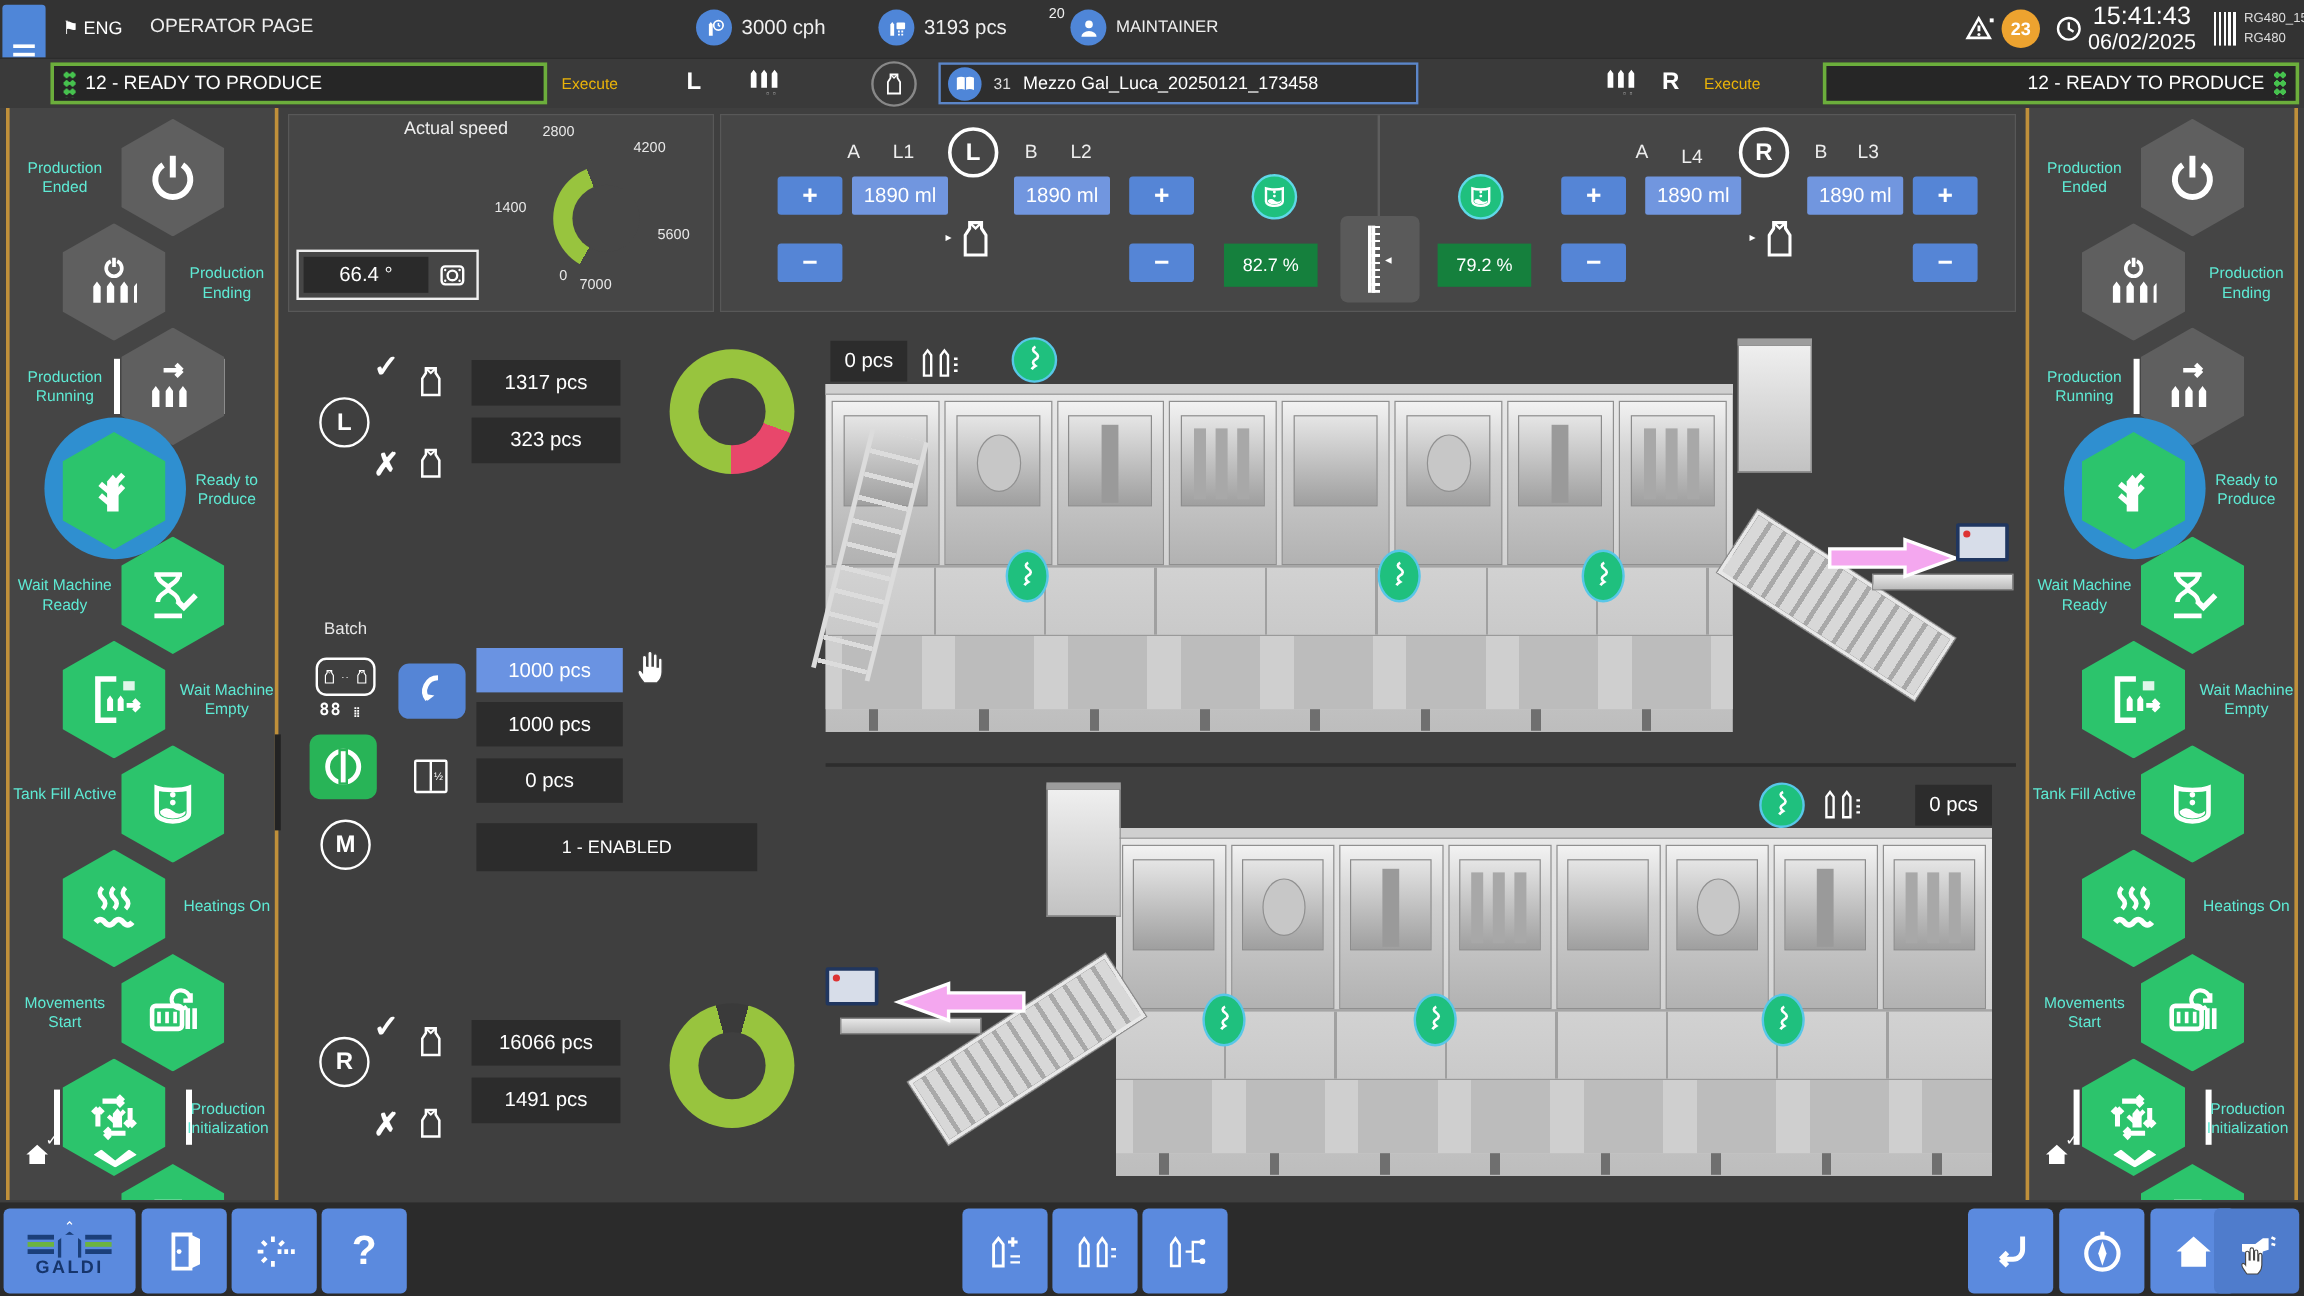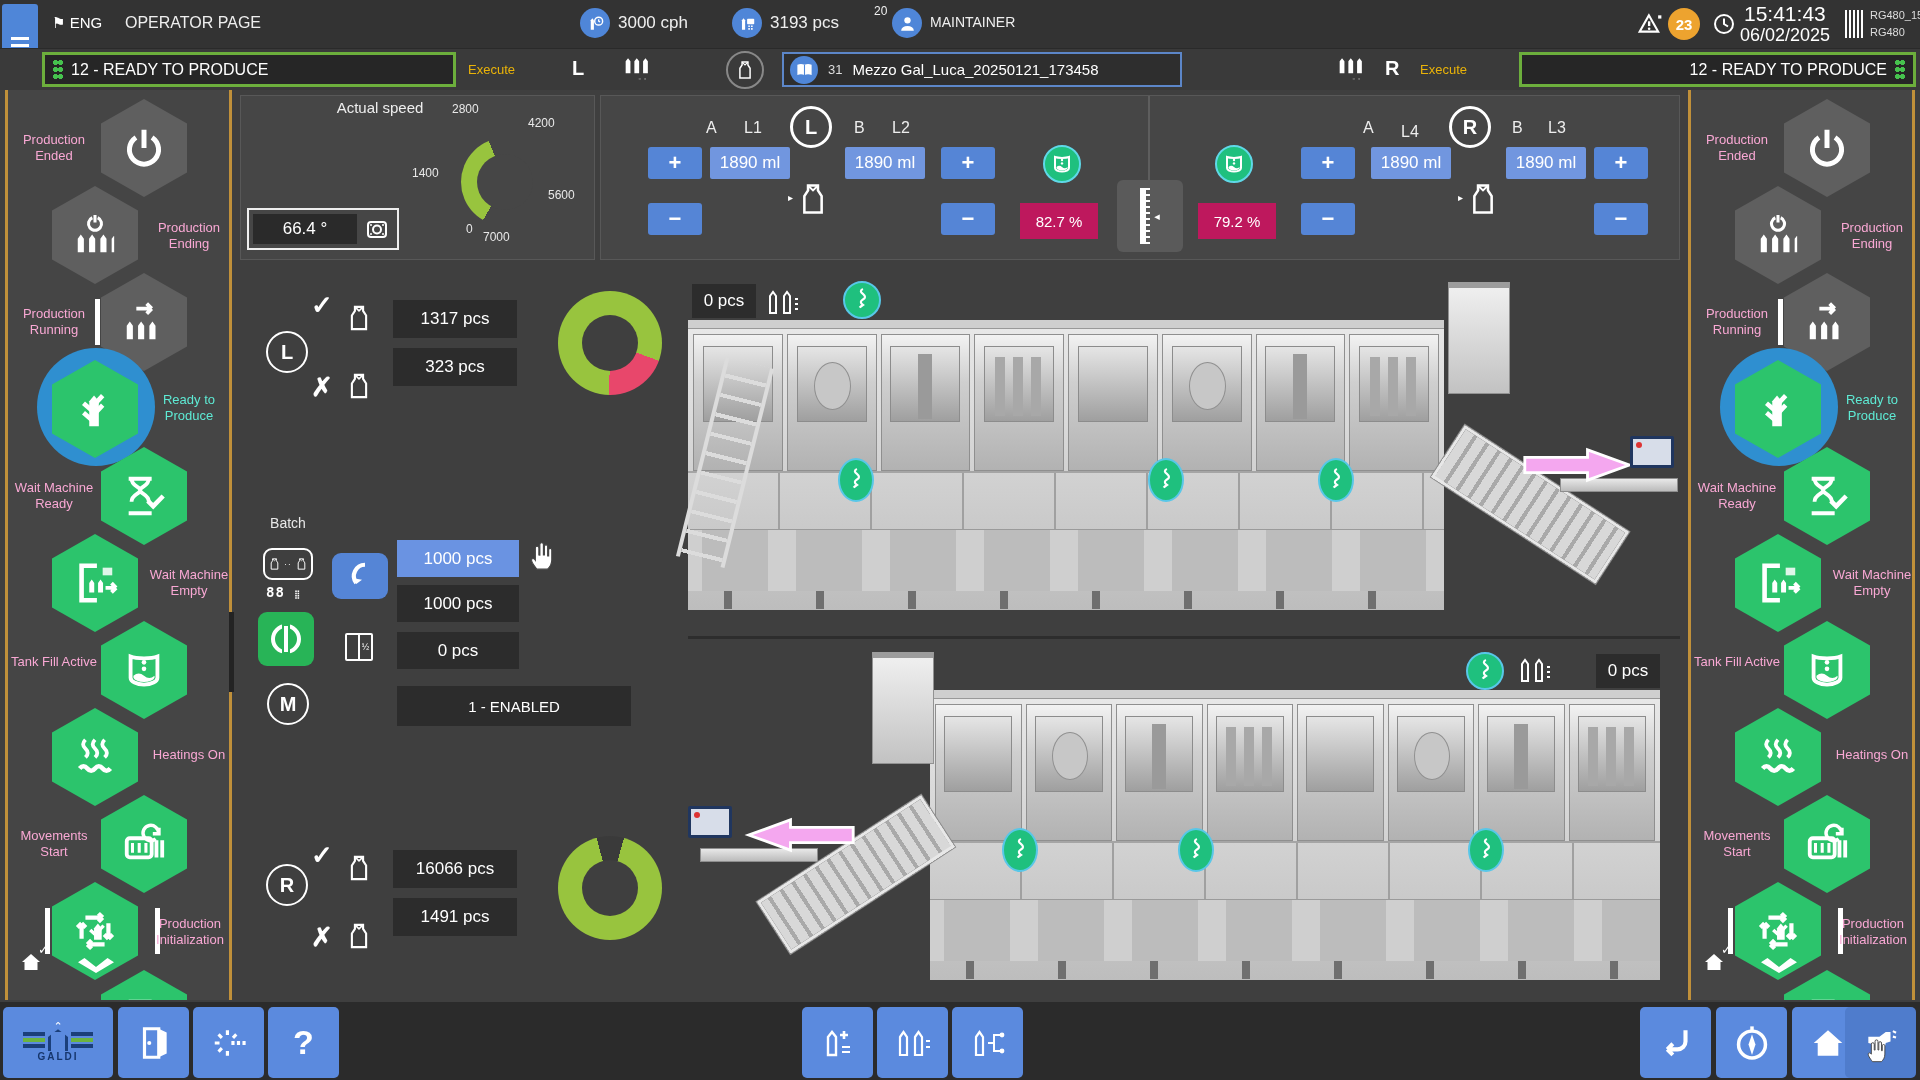--- a/index.html
+++ b/index.html
@@ -26,39 +26,39 @@
   .b3{display:flex;flex-direction:column;align-items:center}
   .b3 svg{width:44px;height:22px}
   .b3 em{font-style:normal;font-size:7px;color:#aaa;letter-spacing:3px}
   #jugcircle{position:absolute;left:726px;top:2px;width:38px;height:38px;border-radius:50%;border:2px solid #888;display:flex;align-items:center;justify-content:center}
   #recipebox{position:absolute;left:782px;top:3px;width:400px;height:35px;background:#2e2e2e;border:2px solid #5c86c8;display:flex;align-items:center;gap:10px;padding:0 6px;cursor:pointer}
   
   .spanel{position:absolute;top:90px;width:227px;height:910px;background:#454545;border-left:3px solid #c0903a;border-right:3px solid #c0903a;overflow:hidden}
   .hx{position:absolute;width:86px;height:98px;clip-path:polygon(50% 0,100% 25%,100% 75%,50% 100%,0 75%,0 25%);display:flex;align-items:center;justify-content:center}
   .hx.gray{background:#5f5f5f}.hx.green{background:#2cc46c}
   .hic{width:46px;height:46px}
-  .slabel{position:absolute;color:#f9a8d4;font-size:13px;line-height:1.25;text-align:center}
+  .slabel{position:absolute;color:#5eead4;font-size:13px;line-height:1.25;text-align:center}
   .slabel.w{color:#5eead4}
   .bluecirc{position:absolute;left:29px;top:258px;width:118px;height:118px;border-radius:50%;background:#2f8fd0}
   .vbar{position:absolute;width:5px;height:46px;background:#fff}
   .chev{position:absolute;width:36px;height:15px;clip-path:polygon(50% 0,100% 72%,82% 100%,50% 40%,18% 100%,0 72%);background:#fff}
   .chev.dn{transform:rotate(180deg)}
   .homei{position:absolute;width:26px;height:24px}
   
   .panel{position:absolute;background:#464646;border:1px solid #585858}
   #speedpanel{left:240px;top:95px;width:355px;height:165px}
   #fillpanel{left:600px;top:95px;width:1080px;height:165px}
   #gaugering{position:absolute;left:461px;top:138px;width:88px;height:88px;border-radius:50%}
   #gaugehole{position:absolute;left:477px;top:154px;width:56px;height:56px;border-radius:50%;background:#464646}
   .gtick{position:absolute;font-size:12px;color:#e8e8e8}
   #tempbox{position:absolute;left:247px;top:208px;width:152px;height:42px;border:2px solid #eee;display:flex;align-items:center;gap:8px;padding:4px}
   #tempval{width:104px;height:30px;background:#2a2a2a;display:flex;align-items:center;justify-content:center;font-size:17px}
   .bbtn{position:absolute;width:54px;height:32px;background:#5585d6;border-radius:3px;display:flex;align-items:center;justify-content:center;font-size:22px;font-weight:bold;cursor:pointer}
   .vol{position:absolute;width:80px;height:32px;background:#7196df;border-radius:2px;display:flex;align-items:center;justify-content:center;font-size:17px;cursor:pointer}
-  .lvl{position:absolute;width:78px;height:36px;background:#be185d;display:flex;align-items:center;justify-content:center;font-size:15px}
+  .lvl{position:absolute;width:78px;height:36px;background:#15803d;display:flex;align-items:center;justify-content:center;font-size:15px}
   .ringc{position:absolute;width:42px;height:42px;border:3px solid #fff;border-radius:50%;display:flex;align-items:center;justify-content:center;font-size:20px;font-weight:bold;background:transparent}
   .flabel{position:absolute;font-size:16px;color:#eee}
   .tankc{position:absolute;width:38px;height:38px;border-radius:50%;background:#1fc07e;border:2px solid #5fd8e8;display:flex;align-items:center;justify-content:center}
   .tankc svg{width:24px;height:24px}
   .cartb{position:absolute;width:34px;height:54px}
   .mkr{position:absolute;font-size:10px;color:#fff}
   #rulerblk{position:absolute;left:1117px;top:180px;width:66px;height:72px;background:#5a5a5a;border-radius:6px;display:flex;align-items:center;justify-content:center;gap:4px}
   #rulerbar{width:10px;height:56px;background:repeating-linear-gradient(180deg,#fff 0 2px,transparent 2px 6px),linear-gradient(#fff,#fff);background-size:7px 100%,3px 100%;background-repeat:repeat-y,repeat-y;background-position:0 0,0 0;border-left:3px solid #fff}
   #centerline{position:absolute;left:1148px;top:96px;width:2px;height:84px;background:#5e5e5e}
   
@@ -101,21 +101,21 @@
   
   #botbar{position:absolute;left:0;top:1002px;width:1920px;height:78px;background:#2b2b2b}
   .bbar{position:absolute;top:5px;width:71px;height:71px;background:#5b8ade;border-radius:5px;display:flex;align-items:center;justify-content:center;cursor:pointer}
   .bbar svg{width:38px;height:38px}
   #galdibtn{position:absolute;left:3px;top:5px;width:110px;height:71px;background:#5b8ade;border-radius:5px;display:flex;flex-direction:column;align-items:center;justify-content:center;cursor:pointer}
   .glogo{display:flex;align-items:center;gap:3px}
   .glstripes{display:flex;flex-direction:column;gap:2px}
   .glstripes i{display:block;width:22px;height:4px;background:#1b3f7a}
   .glstripes i:nth-child(2){background:#6cb33f}
   .glgable{width:20px;height:22px;border:3px solid #1b3f7a;border-bottom:none;clip-path:polygon(0 35%,50% 0,100% 35%,100% 100%,0 100%)}
-  .gltxt{font-size:10px;font-weight:bold;color:#16356b;letter-spacing:2px}
+  .gltxt{font-size:15px;font-weight:bold;color:#16356b;letter-spacing:2px}
   #cursor{position:absolute;z-index:99;pointer-events:none}
   .scrthumb{position:absolute;width:5px;background:#232323}
 </style>
 </head>
 <body>
 
 <svg width="0" height="0" style="position:absolute">
  <defs>
   <symbol id="i-power" viewBox="0 0 24 24">
         <path d="M7.8 6.5a7.6 7.6 0 1 0 8.4 0" fill="none" stroke="#fff" stroke-width="2.6"></path>

